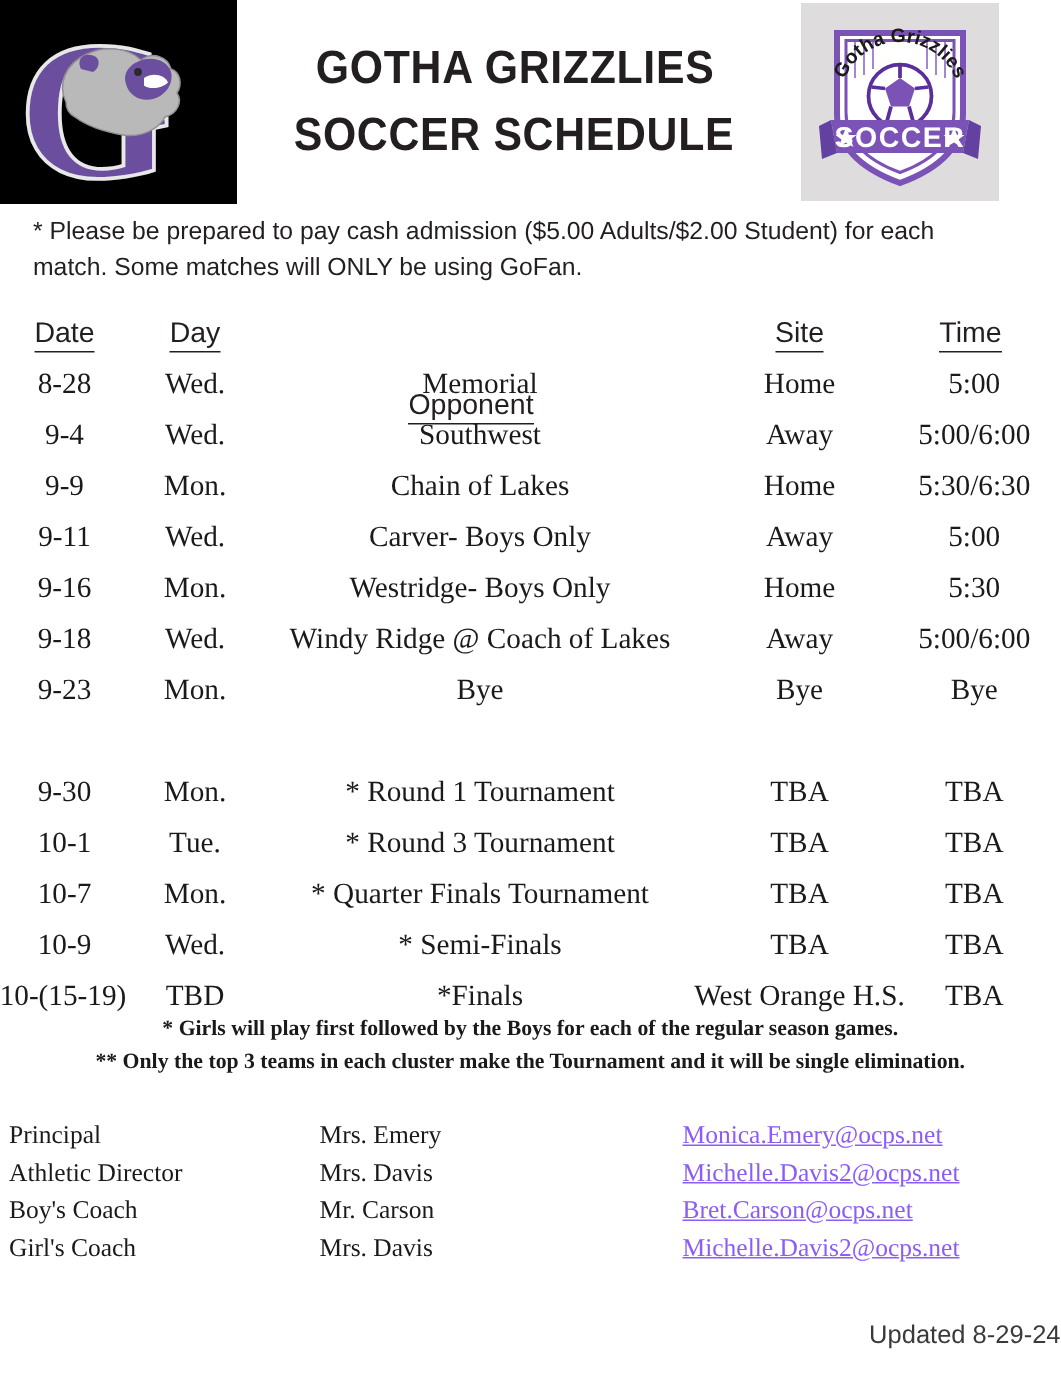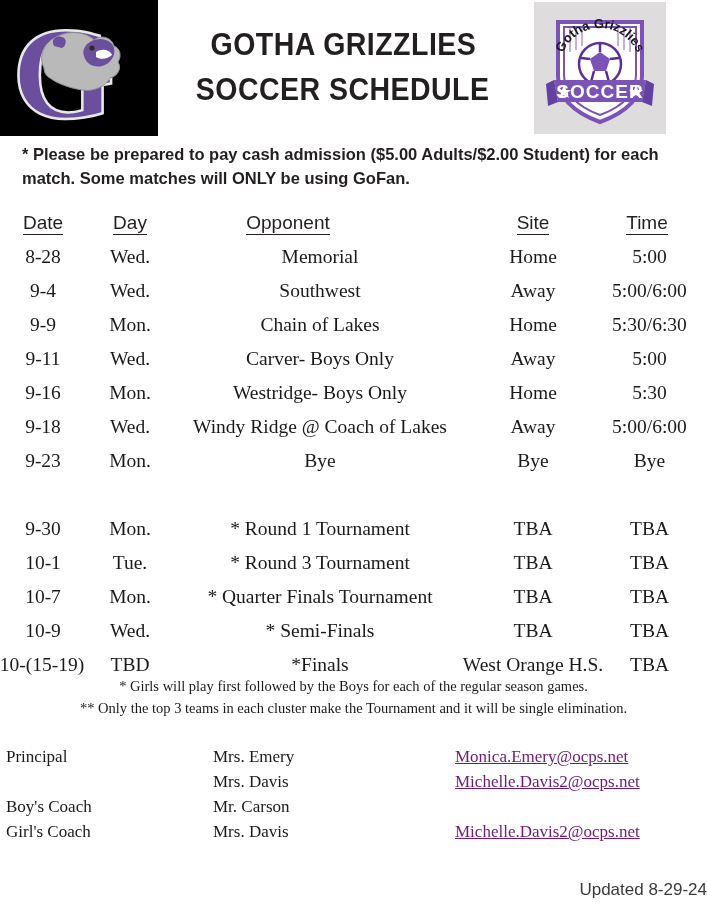--- a/index.html
+++ b/index.html
@@ -59,21 +59,21 @@
     overflow: hidden;
   }
   .logo-right svg { display: block; }
 
   
   .notice {
     position: absolute;
     left: 22px; top: 143px;
     width: 650px;
     font-family: "Liberation Sans", sans-serif;
-    font-weight: bold;
+    font-weight: normal;
     font-size: 16.5px;
     line-height: 1.45;
     color: #231f20;
   }
 
   
   .schedule {
     position: absolute;
     left: 0; top: 206px;
     width: 707px;
@@ -104,33 +104,34 @@
     font-size: 19px;
     font-weight: normal;
     color: #231f20;
   }
   .head .cell span {
     border-bottom: 1.5px solid #231f20;
     padding-bottom: 1px;
   }
   .head .c-date { left: -4px; width: 94px; }
   .head .c-day  { left: 90px; width: 80px; }
-  .head .c-opp  { left: 156px; width: 264px; }
+  .head .c-opp  { left: 182px; width: 264px; margin-top: 48px; }
   .head .c-site { left: 470px; width: 126px; }
   .head .c-time { left: 592px; width: 110px; }
 
   
   .footnotes {
     position: absolute;
     left: 0; top: 676px;
     width: 707px;
     text-align: center;
     font-size: 14.5px;
     line-height: 1.5;
     color: #1a1a1a;
+    font-weight: bold;
   }
 
   
   .contacts {
     position: absolute;
     left: 0; top: 744px;
     width: 707px;
   }
   .crow {
     position: relative;
@@ -150,21 +151,21 @@
     font-size: 17px;
     line-height: 25px;
     white-space: nowrap;
   }
   .cmail {
     position: absolute;
     left: 455px; top: 0;
     font-size: 17px;
     line-height: 25px;
     white-space: nowrap;
-    color: #701a75;
+    color: #8b5cf6;
     text-decoration: underline;
     cursor: pointer;
   }
 
   
   .updated {
     position: absolute;
     left: 0; top: 880px;
     width: 707px;
     text-align: right;
@@ -358,27 +359,29 @@
 
 <div class="contacts">
 
   <div class="crow">
     <div class="crole">Principal</div>
     <div class="cname">Mrs. Emery</div>
     <div class="cmail">Monica.Emery@ocps.net</div>
   </div>
 
   <div class="crow">
+    <div class="crole">Athletic Director</div>
     <div class="cname">Mrs. Davis</div>
     <div class="cmail">Michelle.Davis2@ocps.net</div>
   </div>
 
   <div class="crow">
     <div class="crole">Boy's Coach</div>
     <div class="cname">Mr. Carson</div>
+    <div class="cmail">Bret.Carson@ocps.net</div>
   </div>
 
   <div class="crow">
     <div class="crole">Girl's Coach</div>
     <div class="cname">Mrs. Davis</div>
     <div class="cmail">Michelle.Davis2@ocps.net</div>
   </div>
 
 </div>
 

